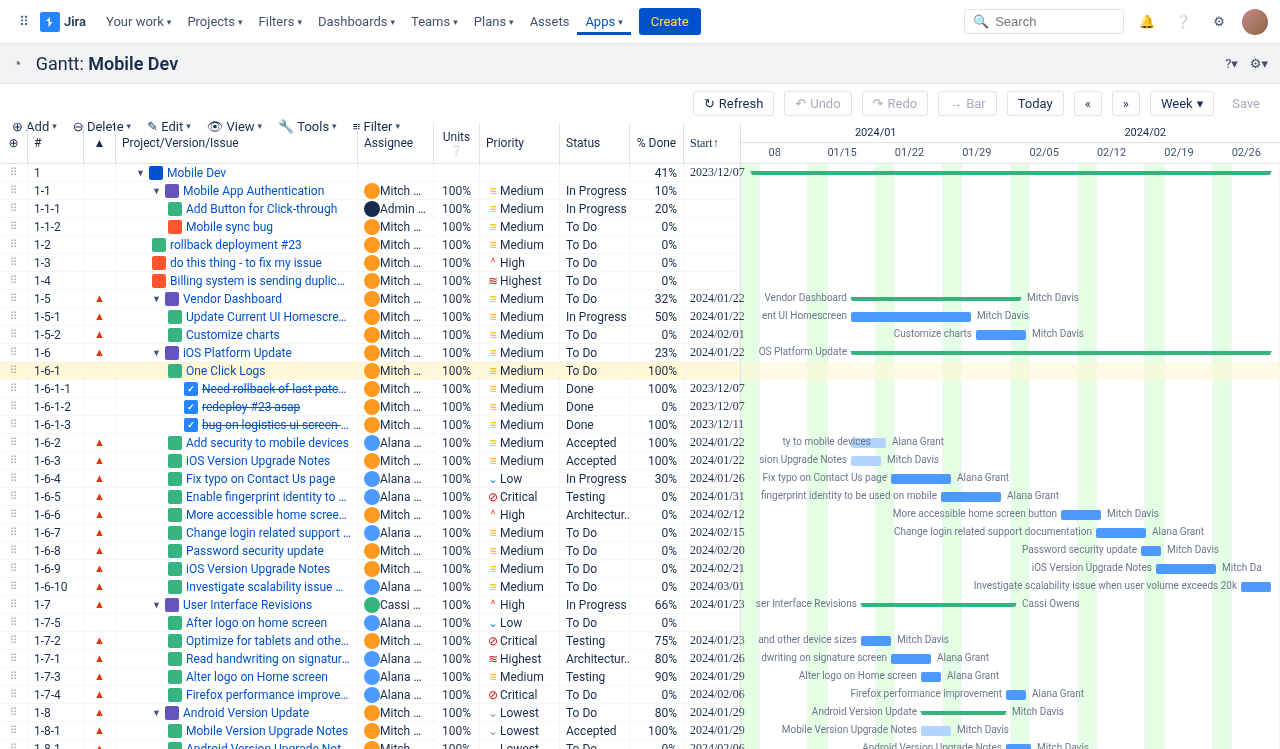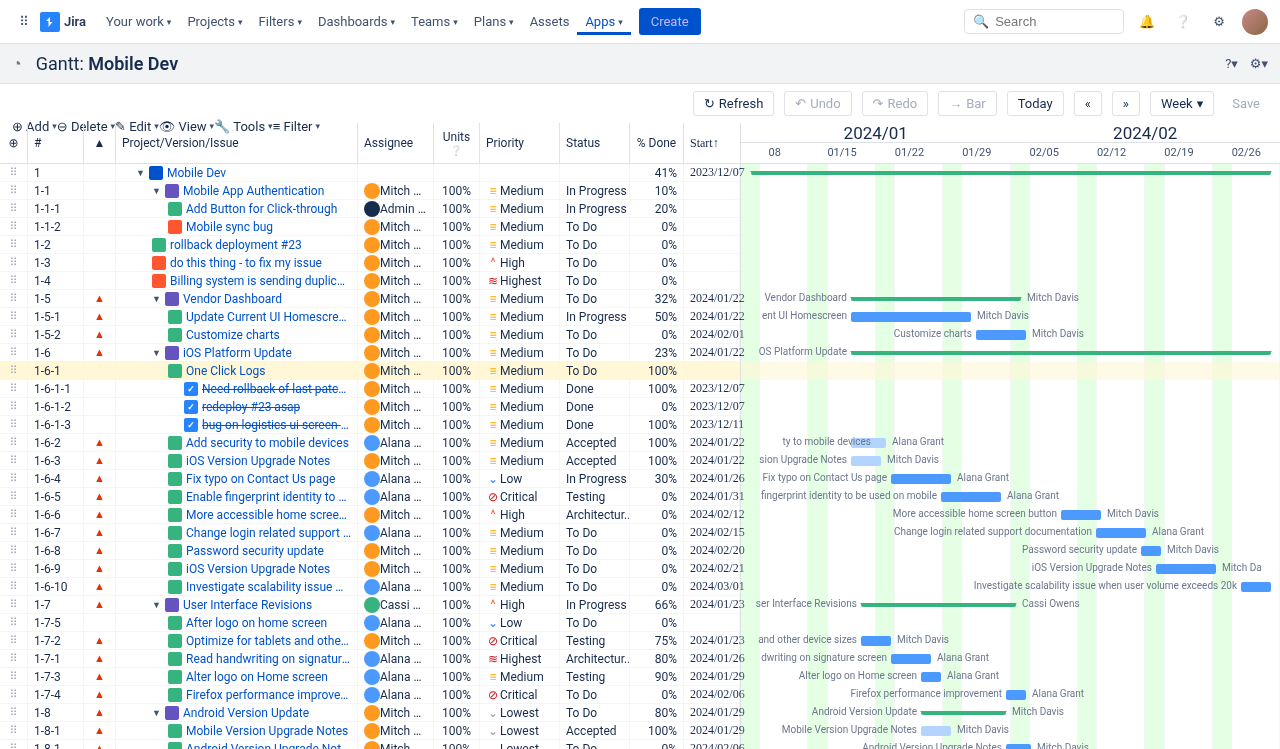--- a/index.html
+++ b/index.html
@@ -4,21 +4,21 @@
 <style>
 * { margin:0; padding:0; box-sizing:border-box; }
 body { font-family:-apple-system,BlinkMacSystemFont,"Segoe UI",Roboto,sans-serif; font-size:13px; color:#172B4D; background:#fff; overflow:hidden; }
 .topbar { height:44px; display:flex; align-items:center; padding:0 12px; border-bottom:1px solid #dfe1e6; gap:4px; }
 .app-switcher { width:24px; height:24px; display:flex; align-items:center; justify-content:center; color:#42526E; cursor:pointer; }
 .jira-logo { display:flex; align-items:center; gap:4px; color:#253858; font-weight:600; margin-right:8px; }
 .jira-icon { width:20px; height:20px; background:#2684FF; border-radius:2px; display:flex; align-items:center; justify-content:center; }
 .nav-item { padding:6px 8px; display:flex; align-items:center; gap:3px; cursor:pointer; color:#42526E; }
 .nav-item.active { color:#0052CC; box-shadow:inset 0 -3px 0 #0052CC; }
 .chev { font-size:9px; color:#42526E; }
-.create-btn { background:#0052CC; color:#c4b5fd; padding:6px 12px; border-radius:3px; cursor:pointer; margin-left:4px; }
+.create-btn { background:#0052CC; color:#fde047; padding:6px 12px; border-radius:3px; cursor:pointer; margin-left:4px; }
 .topbar-right { margin-left:auto; display:flex; align-items:center; gap:10px; }
 .search-box { display:flex; align-items:center; background:#fff; border:1px solid #dfe1e6; border-radius:4px; padding:4px 8px; width:160px; gap:6px; }
 .search-box input { border:none; outline:none; font-size:13px; width:100%; }
 .icon-btn { width:26px; height:26px; display:flex; align-items:center; justify-content:center; color:#42526E; cursor:pointer; }
 .avatar { width:26px; height:26px; border-radius:50%; background:linear-gradient(135deg,#c88,#864); }
 .header2 { height:40px; background:#f1f3f4; border-bottom:1px solid #e0e0e0; display:flex; align-items:center; padding:0 12px; }
 .h2-icon { color:#6b778c; margin-right:6px; font-size:16px; }
 .h2-title { font-size:18px;margin-left:8px; }
 .h2-bold { font-weight:600; }
 .h2-right { margin-left:auto; display:flex; align-items:center; gap:12px; color:#42526E; }
@@ -46,21 +46,21 @@
 .itype { width:14px; height:14px; border-radius:2px; display:flex; align-items:center; justify-content:center; color:#fff; font-size:9px; font-weight:bold; flex-shrink:0; }
 .itype.epic{background:#6554C0;}.itype.story{background:#36B37E;}.itype.bug{background:#FF5630;}.itype.task{background:#2684FF;}.itype.proj{background:#0052CC;}
 .strike { text-decoration:line-through; }
 .av { width:16px; height:16px; border-radius:50%; flex-shrink:0; display:flex; align-items:center; justify-content:center; font-size:9px; color:#fff; }
 .av.m{background:#FF991F;}.av.a{background:#172B4D;}.av.g{background:#4C9AFF;}.av.c{background:#36B37E;}
 .prio { width:14px; height:14px; display:flex; align-items:center; justify-content:center; flex-shrink:0; }
 .prio.medium{color:#FFAB00;}.prio.high{color:#FF5630;}.prio.highest{color:#CD1317;}.prio.low{color:#2684FF;}.prio.lowest{color:#999;}.prio.critical{color:#CD1317;}
 .ellipsis { white-space:nowrap; overflow:hidden; text-overflow:ellipsis; }
 .gantt { flex:1; position:relative; overflow:hidden; }
 .ghd { height:41px; border-bottom:1px solid #dfe1e6; }
-.ghd1 { height:20px; display:flex; border-bottom:1px solid #dfe1e6; font-size:17px; }
+.ghd1 { height:20px; display:flex; border-bottom:1px solid #dfe1e6; font-size:11px; }
 .ghd1 div { flex:1; text-align:center; line-height:20px; }
 .ghd2 { height:20px; display:flex; font-size:11px; color:#42526E; }
 .ghd2 div { width:70px; text-align:center; line-height:20px; }
 .gbody { position:relative; }
 .gbg { position:absolute; inset:0; display:flex; }
 .gbg div { width:70px; border-right:1px solid #f4f5f7; }
 .gbg div.we { background:rgba(152,255,152,0.25); width:20px; }
 .gbg div.wd { width:50px; }
 .grows { position:relative; }
 .gr { height:18px; position:relative; }
@@ -112,21 +112,21 @@
 <div class="header2">
   <span class="h2-icon">◔</span>
   <span class="h2-title"><span>Gantt:  </span><span class="h2-bold">Mobile Dev</span></span>
   <div class="h2-right">
     <span>?▾</span>
     <span>⚙▾</span>
   </div>
 </div>
 
 <div class="toolbar">
-  <div id="tb-left" style="display: flex; gap: 0; margin-top: 45px;">
+  <div id="tb-left" style="display: flex; gap: 16px; margin-top: 45px;">
       <div class="tb-item">⊕ Add <span class="chev">▾</span></div>
       <div class="tb-item">⊖ Delete <span class="chev">▾</span></div>
       <div class="tb-item">✎ Edit <span class="chev">▾</span></div>
       <div class="tb-item">👁 View <span class="chev">▾</span></div>
       <div class="tb-item">🔧 Tools <span class="chev">▾</span></div>
       <div class="tb-item">≡ Filter <span class="chev">▾</span></div>
     </div>
   <div class="tb-right">
     <div class="tb-btn">↻ <span>Refresh</span></div>
     <div class="tb-btn disabled">↶ <span>Undo</span></div>

